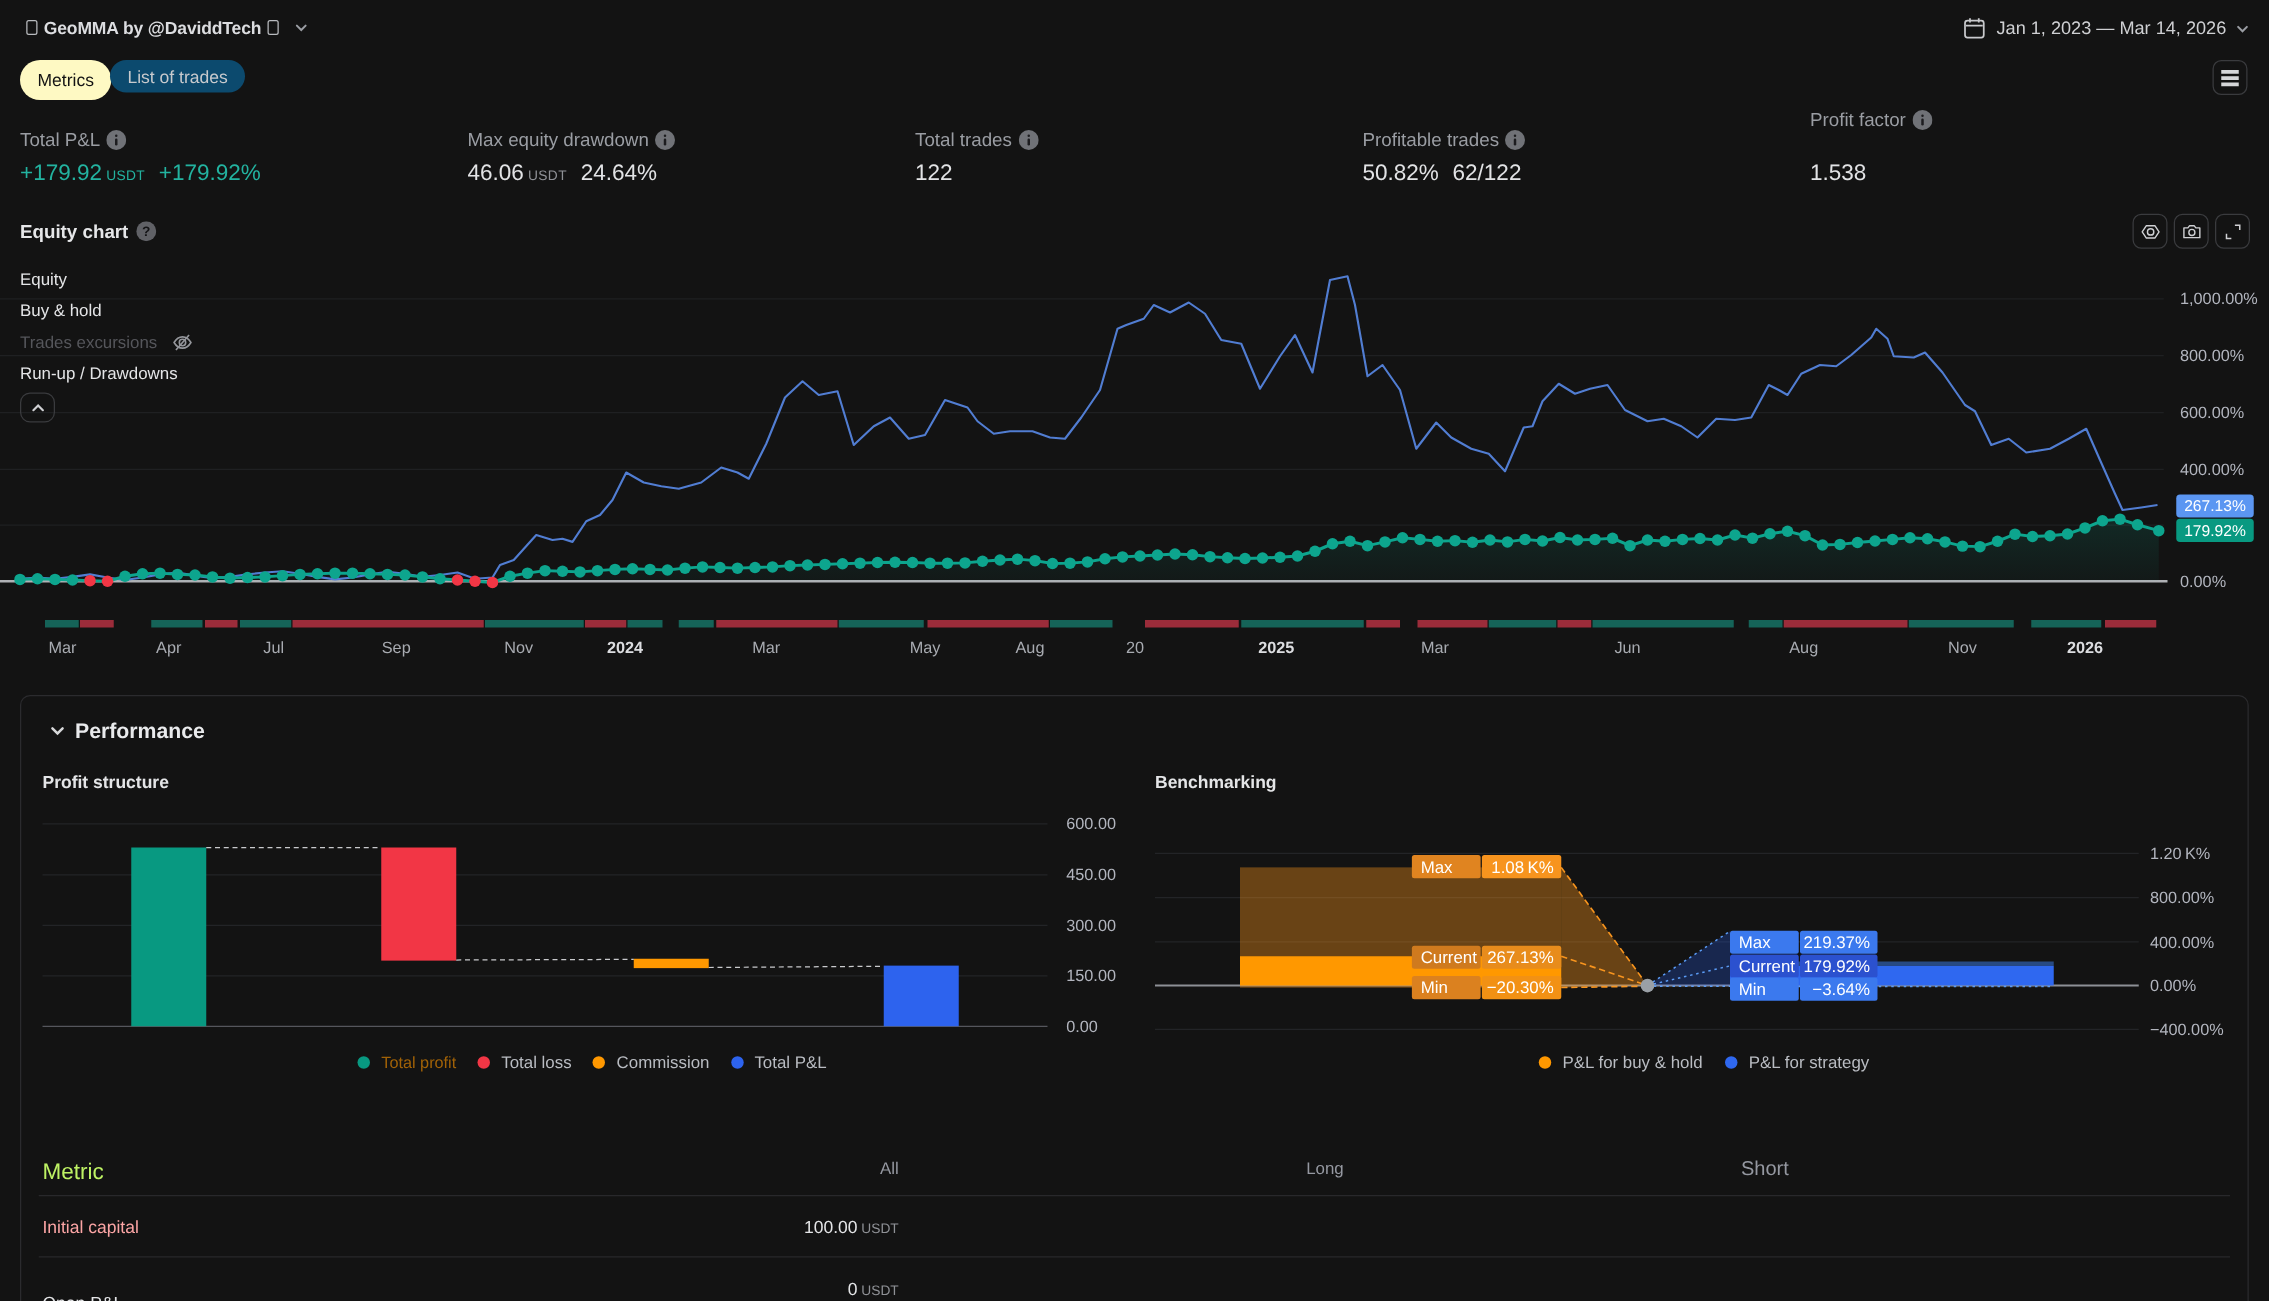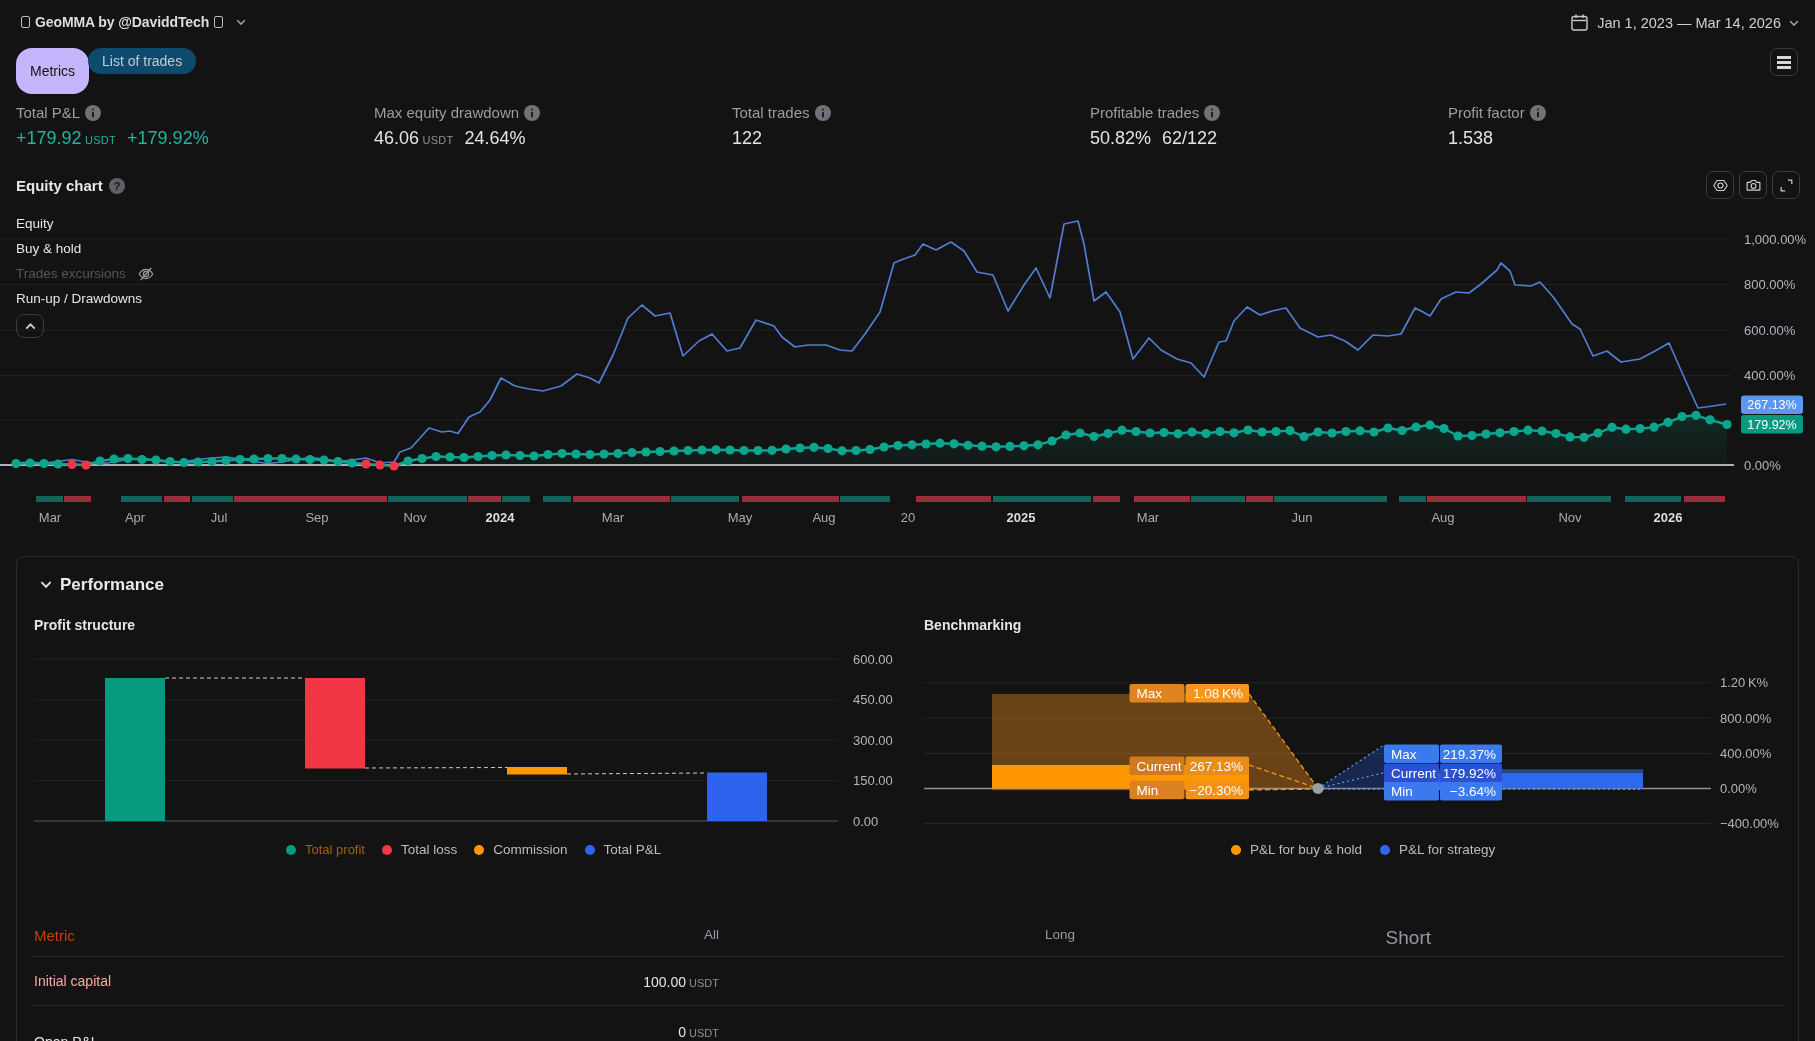--- a/index.html
+++ b/index.html
@@ -26,21 +26,21 @@
       <line x1="6" y1="1.5" x2="6" y2="5" stroke="#c9cacd" stroke-width="1.4"></line>
       <line x1="13" y1="1.5" x2="13" y2="5" stroke="#c9cacd" stroke-width="1.4"></line>
       <line x1="2.8" y1="7.5" x2="16.2" y2="7.5" stroke="#c9cacd" stroke-width="1.4"></line>
     </svg>
     <span style="font-size:14.5px;color:#cfd0d3">Jan 1, 2023 — Mar 14, 2026</span>
     <svg width="12" height="12" viewBox="0 0 12 12" style="margin-left:7px">
       <path d="M2.5 4.5 L6 8 L9.5 4.5" fill="none" stroke="#9b9ea4" stroke-width="1.6" stroke-linecap="round"></path>
     </svg>
 </div>
 
-<div class="abs" style="left:16px;top:48px;height:46px;border-radius:16px;background:#c4b5fd;color:#131313;font-size:14px;display:flex;align-items:center;padding:0 14px">Metrics</div>
+<div class="abs" style="left:16px;top:48px;height:32px;border-radius:16px;background:#fef9c3;color:#131313;font-size:14px;display:flex;align-items:center;padding:0 14px">Metrics</div>
 <div class="abs" style="left:88px;top:48px;height:26px;border-radius:16px;background:#0c4a6e;color:#c8cacd;font-size:14px;display:flex;align-items:center;padding:0 14px">List of trades</div>
 <div class="abs btn27" style="left:1770px;top:48px">
     <svg width="16" height="15" viewBox="0 0 16 15">
       <rect x="1" y="1" width="14" height="3" fill="#d6d7d9"></rect>
       <rect x="1" y="6" width="14" height="3" fill="#d6d7d9"></rect>
       <rect x="1" y="11" width="14" height="3" fill="#d6d7d9"></rect>
     </svg>
   </div>
 
 <div class="abs" style="left:16px;top:104px"><span class="slab">Total P&amp;L</span><svg width="16" height="16" viewBox="0 0 16 16" style="vertical-align:-3px;margin-left:5px">
@@ -60,21 +60,21 @@
       <rect x="7" y="3.6" width="2" height="2" rx="1" fill="#1c1c1f"></rect>
       <rect x="7" y="6.8" width="2" height="5.6" rx="1" fill="#1c1c1f"></rect>
     </svg></div>
 <div class="abs" style="left:732px;top:128px"><span class="wv v18">122</span></div>
 <div class="abs" style="left:1090px;top:104px"><span class="slab">Profitable trades</span><svg width="16" height="16" viewBox="0 0 16 16" style="vertical-align:-3px;margin-left:5px">
       <circle cx="8" cy="8" r="8" fill="#707277"></circle>
       <rect x="7" y="3.6" width="2" height="2" rx="1" fill="#1c1c1f"></rect>
       <rect x="7" y="6.8" width="2" height="5.6" rx="1" fill="#1c1c1f"></rect>
     </svg></div>
 <div class="abs" style="left:1090px;top:128px"><span class="wv v18">50.82%</span><span class="wv v18" style="margin-left:11px">62/122</span></div>
-<div class="abs" style="left:1448px;top:104px"><span class="slab">Profit factor</span><svg width="16" height="16" viewBox="0 0 16 16" style="vertical-align:-3px;margin-left:5px">
+<div class="abs" style="left:1448px;top:88px"><span class="slab">Profit factor</span><svg width="16" height="16" viewBox="0 0 16 16" style="vertical-align:-3px;margin-left:5px">
       <circle cx="8" cy="8" r="8" fill="#707277"></circle>
       <rect x="7" y="3.6" width="2" height="2" rx="1" fill="#1c1c1f"></rect>
       <rect x="7" y="6.8" width="2" height="5.6" rx="1" fill="#1c1c1f"></rect>
     </svg></div>
 <div class="abs" style="left:1448px;top:128px"><span class="wv v18">1.538</span></div>
 
 <div class="abs" style="left:16px;top:177px"><span style="font-size:15px;font-weight:bold;color:#e6e7e9">Equity chart</span><svg width="16" height="16" viewBox="0 0 16 16" style="vertical-align:-2.5px;margin-left:6px">
       <circle cx="8" cy="8" r="8" fill="#606166"></circle>
       <text x="8" y="11.8" font-size="11" font-weight="bold" fill="#131315" text-anchor="middle" font-family="Liberation Sans">?</text>
     </svg></div>
@@ -385,23 +385,23 @@
     <span style="font-size:13px;color:#a16207"><span style="display:inline-block;width:10px;height:10px;border-radius:50%;background:#089981;margin-right:9px;vertical-align:-1px"></span>Total profit</span>
     <span style="font-size:13.5px;color:#b9bcc2"><span style="display:inline-block;width:10px;height:10px;border-radius:50%;background:#f23645;margin-right:9px;vertical-align:-1px"></span>Total loss</span>
     <span style="font-size:13.5px;color:#b9bcc2"><span style="display:inline-block;width:10px;height:10px;border-radius:50%;background:#ff9800;margin-right:9px;vertical-align:-1px"></span>Commission</span>
     <span style="font-size:13.5px;color:#b9bcc2"><span style="display:inline-block;width:10px;height:10px;border-radius:50%;background:#2d63ee;margin-right:9px;vertical-align:-1px"></span>Total P&amp;L</span>
   </div>
   <div class="abs" style="left:1214px;top:285px;display:flex;gap:18px;white-space:nowrap">
     <span style="font-size:13.5px;color:#b9bcc2"><span style="display:inline-block;width:10px;height:10px;border-radius:50%;background:#ff9800;margin-right:9px;vertical-align:-1px"></span>P&amp;L for buy &amp; hold</span>
     <span style="font-size:13.5px;color:#b9bcc2"><span style="display:inline-block;width:10px;height:10px;border-radius:50%;background:#2f68f0;margin-right:9px;vertical-align:-1px"></span>P&amp;L for strategy</span>
   </div>
 
-  <div class="abs" style="left:17px;top:370px;font-size:15px;color:#c2410c">Metric</div>
+  <div class="abs" style="left:17px;top:370px;font-size:18px;color:#bef264">Metric</div>
   <div class="abs" style="left:502px;top:370px;width:200px;text-align:right;font-size:13.5px;color:#9598a1">All</div>
   <div class="abs" style="left:858px;top:370px;width:200px;text-align:right;font-size:13.5px;color:#9598a1">Long</div>
-  <div class="abs" style="left:1214px;top:370px;width:200px;text-align:right;font-size:19px;color:#9598a1">Short</div>
+  <div class="abs" style="left:1214px;top:370px;width:200px;text-align:right;font-size:16px;color:#9598a1">Short</div>
   <div class="abs" style="left:14px;top:399px;width:1753px;border-top:1px solid #28282b"></div>
   <div class="abs" style="left:17px;top:416px;font-size:14px;color:#fca5a5">Initial capital</div>
   <div class="abs" style="left:502px;top:416px;width:200px;text-align:right"><span style="font-size:14px;color:#e4e5e7">100.00</span><span style="font-size:11px;color:#8f9196"> USDT</span></div>
   <div class="abs" style="left:14px;top:448px;width:1753px;border-top:1px solid #28282b"></div>
   <div class="abs" style="left:17px;top:477px;font-size:14px;color:#e4e5e7">Open P&amp;L</div>
   <div class="abs" style="left:502px;top:466px;width:200px;text-align:right"><span style="font-size:14px;color:#e4e5e7">0</span><span style="font-size:11px;color:#8f9196"> USDT</span></div>
 </div>
 
 </body></html>

